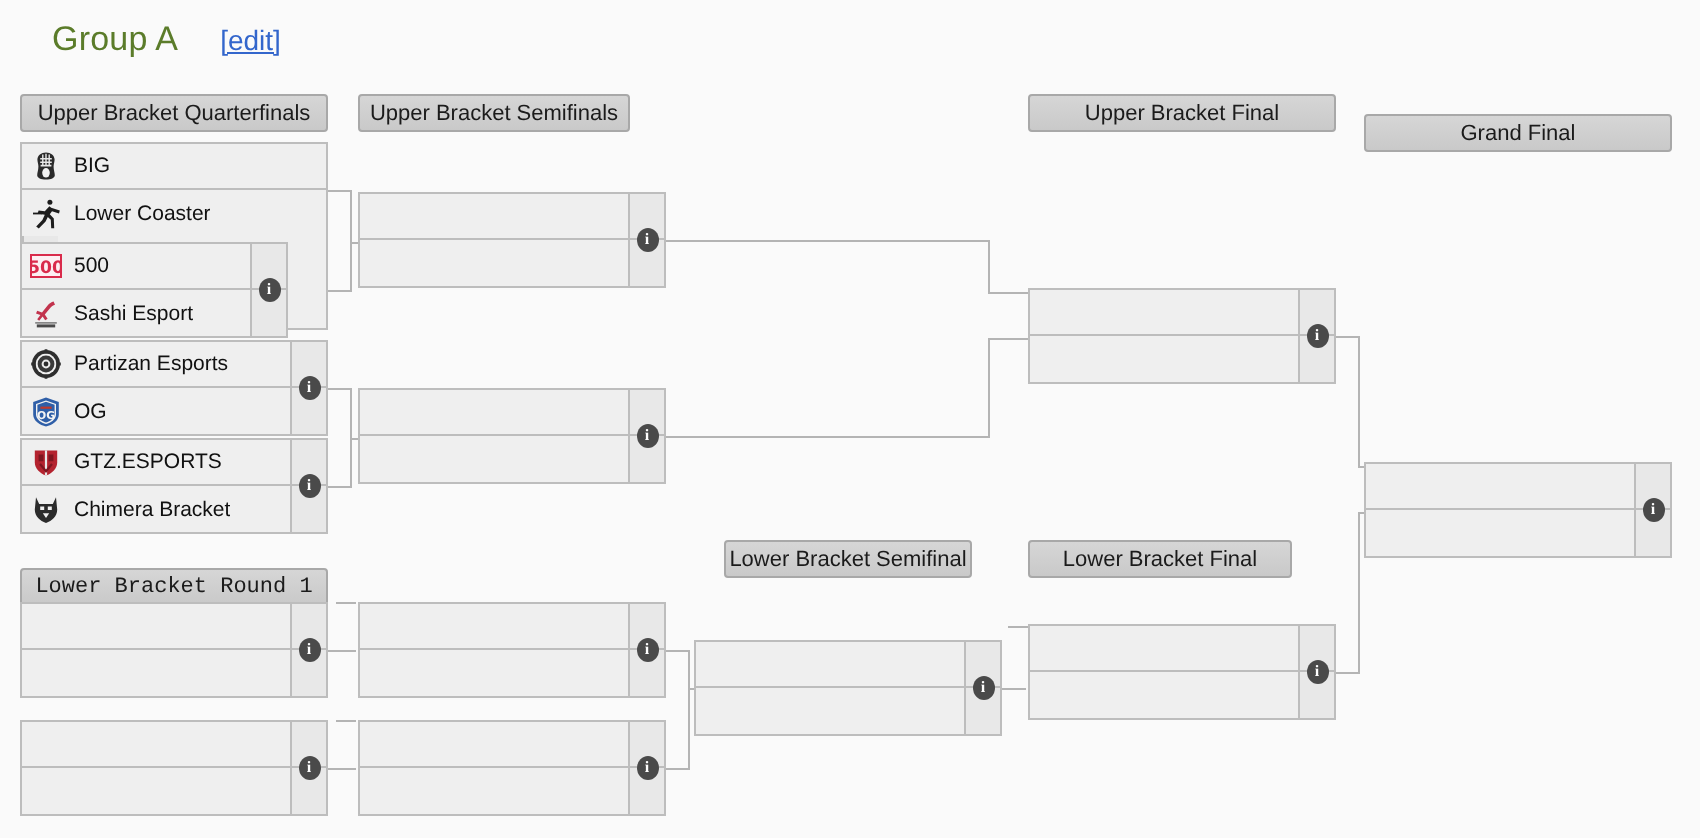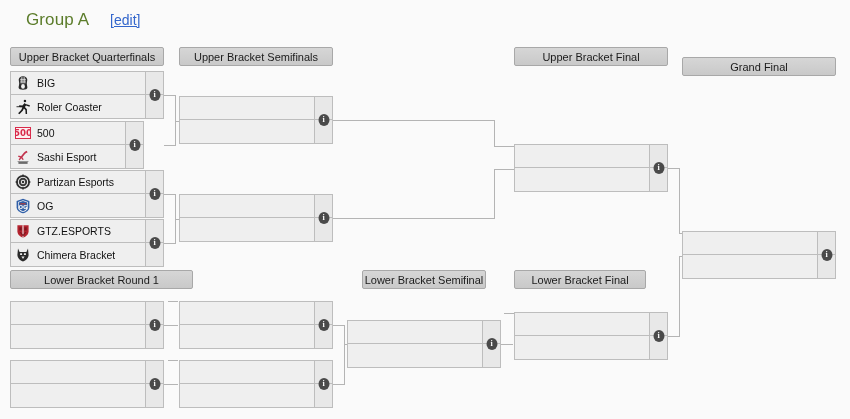--- a/index.html
+++ b/index.html
@@ -78,25 +78,25 @@
 <body>
 
 <div id="stage">
 
   <div class="title-row">
     <span class="grp-title">Group A</span>
     <a class="edit-link" href="#">[edit]</a>
   </div>
 
   <div class="round-hdr" style="left:10px;  top:47px; width:154px;">Upper Bracket Quarterfinals</div>
-  <div class="round-hdr" style="left:179px; top:47px; width:154px;">Upper Bracket Semifinals</div>
+  <div class="round-hdr" style="left:179px; top:47px; width:136px;">Upper Bracket Semifinals</div>
   <div class="round-hdr" style="left:514px; top:47px; width:154px;">Upper Bracket Final</div>
   <div class="round-hdr" style="left:682px; top:47px; width:154px;margin-top:10px;">Grand Final</div>
 
-  <div class="round-hdr" style="left:10px;  top:270px; width:183px;">Lower Bracket Round 1</div>
+  <div class="round-hdr" style="left:10px;  top:284px; width:154px;font-family:Liberation Mono, monospace;">Lower Bracket Round 1</div>
   <div class="round-hdr" style="left:362px; top:270px; width:124px;">Lower Bracket Semifinal</div>
   <div class="round-hdr" style="left:514px; top:270px; width:132px;">Lower Bracket Final</div>
 
   <div class="ln h" style="left:164px; top:95px;  width:12px;"></div>
   <div class="ln v" style="left:175px; top:95px;  height:26px;"></div>
 
   <div class="ln h" style="left:164px; top:145px; width:12px;"></div>
   <div class="ln v" style="left:175px; top:121px; height:25px;"></div>
   <div class="ln h" style="left:175px; top:121px; width:4px;"></div>
 
@@ -130,38 +130,38 @@
 
   <div class="ln h" style="left:333px; top:325px; width:12px;"></div>
   <div class="ln v" style="left:344px; top:325px; height:19px;"></div>
   <div class="ln h" style="left:333px; top:384px; width:12px;"></div>
   <div class="ln v" style="left:344px; top:344px; height:41px;"></div>
   <div class="ln h" style="left:344px; top:344px; width:4px;"></div>
 
   <div class="ln h" style="left:501px; top:344px; width:12px;"></div>
   <div class="ln h" style="left:504px; top:313px; width:10px;"></div>
 
-  <div class="match" style="left:10px; top:71px; width:154px;">
+  <div class="match" style="left:10px; top:71px; width:154px;flex-direction:column;">
     <div class="teams">
       <div class="trow top">
         <svg class="logo" viewBox="0 0 16 16">
           <path d="M8 1.2c-2.4 0-4.3 1.5-4.3 3.6 0 1.3.5 2.3.5 3.4 0 1.9-.6 3.1-.6 4.4 0 1.4 1.9 2.2 4.4 2.2s4.4-.8 4.4-2.2c0-1.3-.6-2.5-.6-4.4 0-1.1.5-2.1.5-3.4 0-2.1-1.9-3.6-4.3-3.6z" fill="#2a2a2a"></path>
           <path d="M5.1 4.4h5.8M5.1 6.1h5.8M5.3 7.8h5.4" stroke="#e8e8e8" stroke-width=".8"></path>
           <path d="M6.4 2.2v5.4M8 1.9v5.7M9.6 2.2v5.4" stroke="#e8e8e8" stroke-width=".7"></path>
           <ellipse cx="8" cy="11.4" rx="1.9" ry="2.4" fill="#f2f2f2"></ellipse>
         </svg>
         <span class="tname">BIG</span>
       </div>
       <div class="trow">
         <svg class="logo" viewBox="0 0 16 16">
           <path d="M11.2 2.1a1.25 1.25 0 1 1-2.5 0 1.25 1.25 0 0 1 2.5 0z" fill="#1d1d1d"></path>
           <path d="M9.7 4.1 7.4 6.6 4.3 6.2l-.5 1.5 3.6.7L6.2 11l-3.1 3.3 1.3 1.0 3.4-3.5 1.1-2.3 1.5 1.4.2 4.2h1.5l-.2-4.9-2.0-2.1 1.1-1.5 3.5 1.1.4-1.4-4.3-1.4z" fill="#1d1d1d"></path>
           <path d="M1.5 7.3h4.6v.9H1.5z" fill="#1d1d1d"></path>
         </svg>
-        <span class="tname">Roler Coaster</span>
+        <span class="tname">Lower Coaster</span>
       </div>
     </div>
     <div class="scorecol">
       <div class="sc top"></div>
       <div class="sc"></div>
       <span class="info-dot">i</span>
     </div>
   </div>
 
   <div class="match" style="left:10px; top:121px; width:134px;justify-content:center;">

